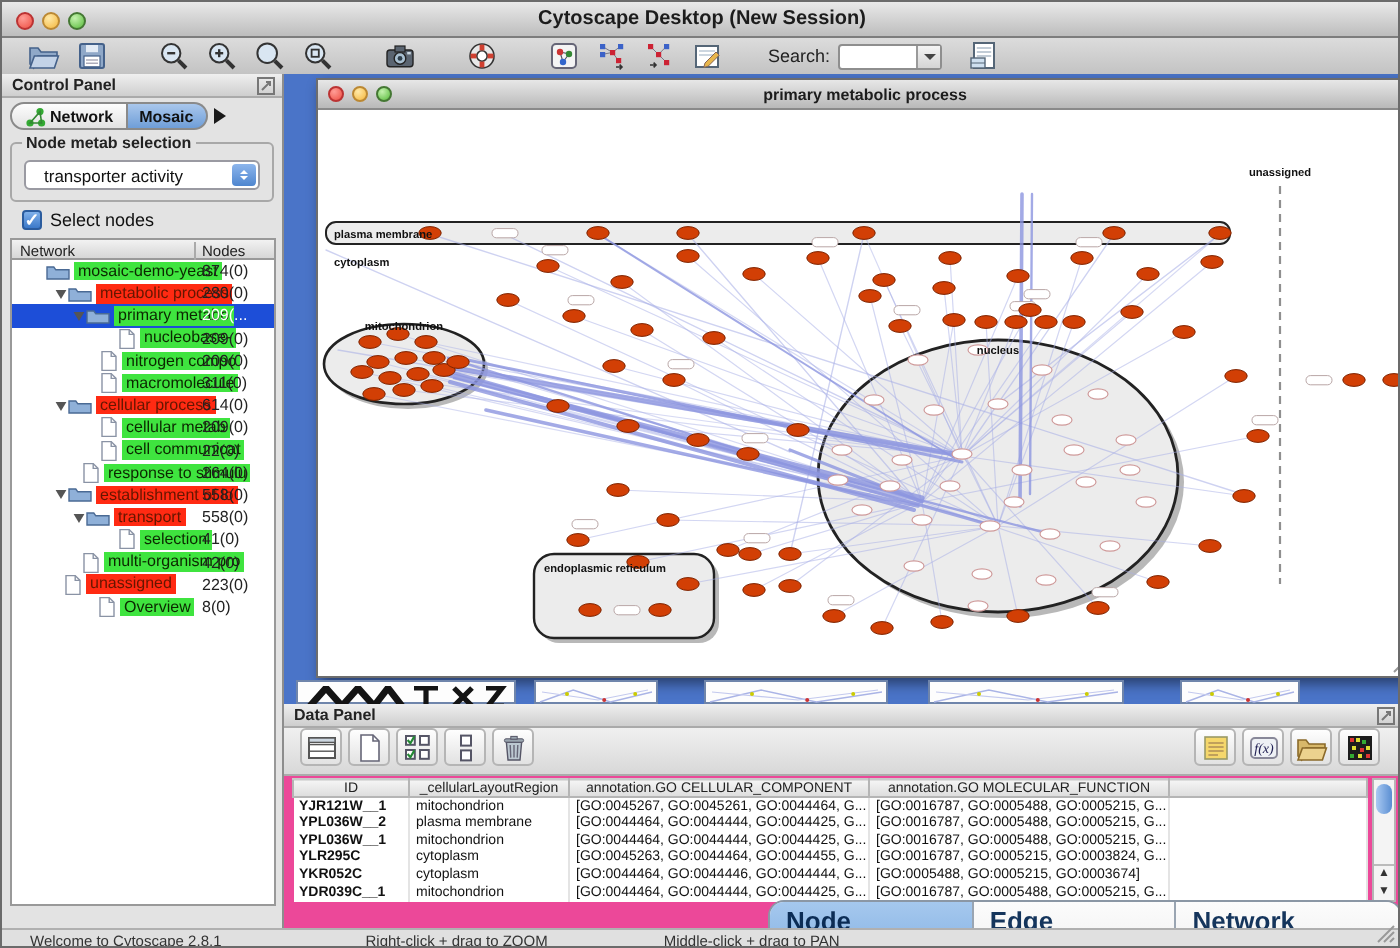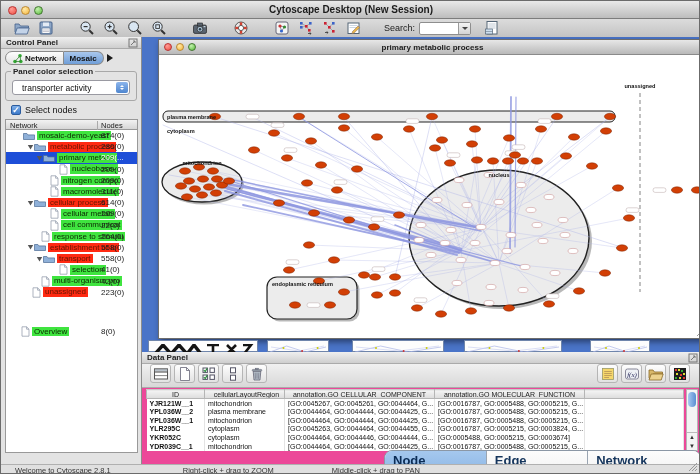--- a/index.html
+++ b/index.html
@@ -281,21 +281,21 @@
             <path d="M3 8.5 L8 2.8 L8.8 8.5 Z" fill="none" stroke="#383" stroke-width=".8"></path>
           </svg>
         <span>Network</span>
       </span>
       <span class="cp-tab last active">
         <span>Mosaic</span>
       </span>
       <span class="cp-ovf"></span>
     </div>
     <div class="groupbox">
-      <span class="gb-legend">Panel color selection</span>
+      <span class="gb-legend">Node metab selection</span>
       <span class="combo">
         <span>transporter activity</span>
         <span class="combo-step">
             <i class="up"></i>
             <i class="dn"></i>
           </span>
       </span>
     </div>
     <div class="checkrow">
       <span class="checkbox">✓</span>
@@ -478,21 +478,21 @@
           <span class="tarrow"></span>
           <span class="ticon">
             <svg width="9" height="11">
               <path d="M1 .8 h4.6 l2.4 2.4 v7 h-7 z" fill="#fff" stroke="#8a93a5" stroke-width=".7"></path>
               <path d="M5.6 .8 v2.4 h2.4" fill="none" stroke="#8a93a5" stroke-width=".7"></path>
             </svg>
           </span>
           <span class="chip red">unassigned</span>
           <span class="cnt">223(0)</span>
         </div>
-        <div class="trow" style="padding-left: 8px; margin-top: 28px;">
+        <div class="trow" style="padding-left: 36px;">
           <span class="tarrow"></span>
           <span class="ticon">
             <svg width="9" height="11">
               <path d="M1 .8 h4.6 l2.4 2.4 v7 h-7 z" fill="#fff" stroke="#8a93a5" stroke-width=".7"></path>
               <path d="M5.6 .8 v2.4 h2.4" fill="none" stroke="#8a93a5" stroke-width=".7"></path>
             </svg>
           </span>
           <span class="chip green">Overview</span>
           <span class="cnt">8(0)</span>
         </div>

